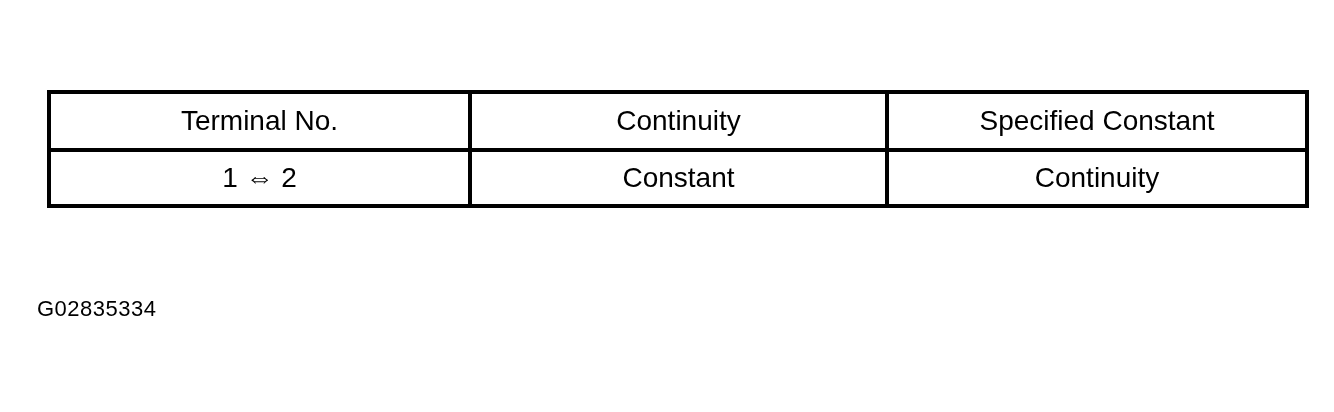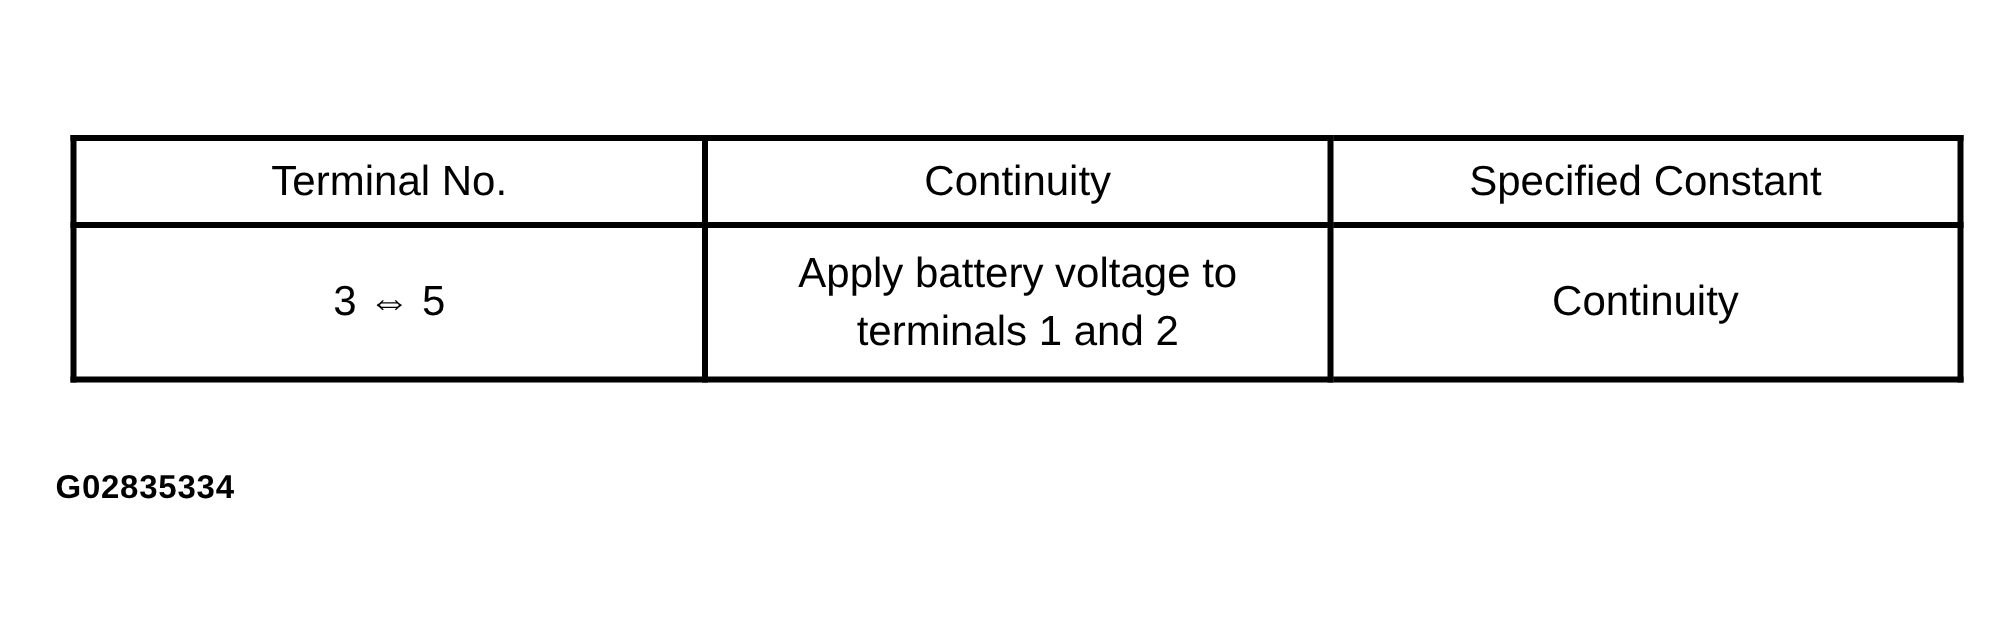--- a/index.html
+++ b/index.html
@@ -36,42 +36,42 @@
     line-height: 1.38;
     padding: 2px 20px;
     background: var(--bg-color);
   }
   .row-header  { height: 58px; }
   .row-first   { height: 56px; }
   .row-second  { height: 103px; }
   .figure-id {
     position: absolute;
     left: 37px;
-    top: 312px;
+    top: 296px;
     font-size: 22px;
-    font-weight: 700;
+    font-weight: 400;
     letter-spacing: 0.5px;
   }
 </style>
 </head>
 <body>
 
 <table class="spec-table">
   <colgroup>
     <col style="width:421px">
     <col style="width:417px">
     <col style="width:420px">
   </colgroup>
   <tbody>
     <tr class="row-header">
       <th>Terminal No.</th>
       <th>Continuity</th>
       <th>Specified Constant</th>
     </tr>
-    <tr class="row-second">
-      <td>3 ⇔ 5</td>
-      <td>Apply battery voltage to terminals 1 and 2</td>
+    <tr class="row-first">
+      <td>1 ⇔ 2</td>
+      <td>Constant</td>
       <td>Continuity</td>
     </tr>
   </tbody>
 </table>
 
 <div class="figure-id">G02835334</div>
 
 </body></html>

